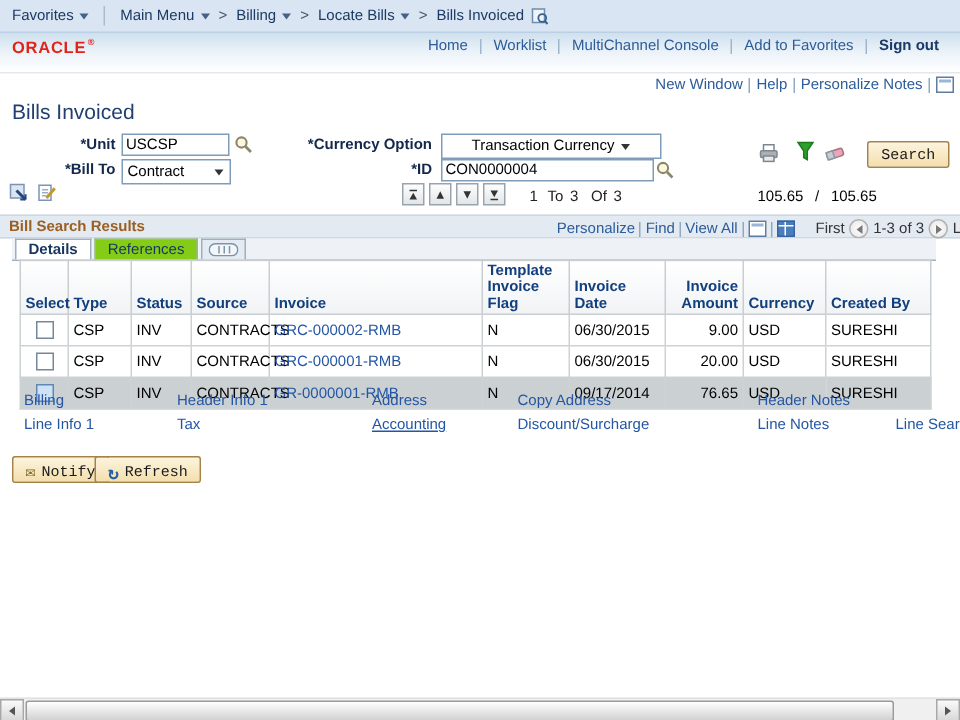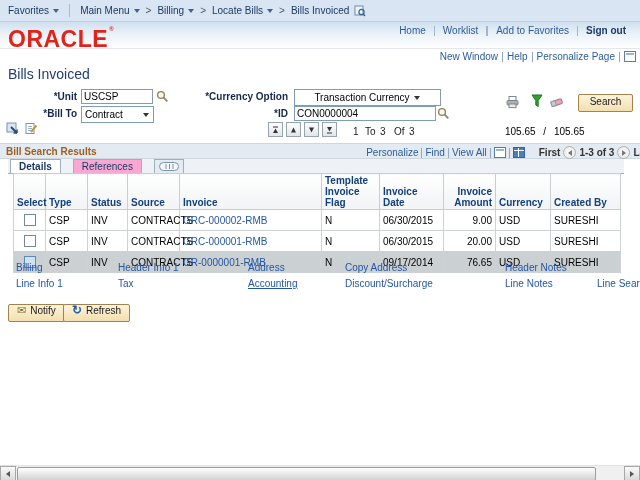--- a/index.html
+++ b/index.html
@@ -19,21 +19,21 @@
   .gt::before{content:">";}
 
   
   .globalbar{position:absolute;top:22px;left:0;width:640px;height:26px;
              background:linear-gradient(180deg,#cfe0ef 0%,#e9f1f8 45%,#ffffff 100%);
              border-bottom:1px solid #e4e8ec;}
   .glinks{position:absolute;top:3px;right:6px;display:flex;align-items:center;color:#2c5c99;}
   .glinks .gl{padding:0 8px;cursor:pointer;}
   .gsep{width:1px;height:10px;background:#9fb6cc;}
   .signout{font-weight:bold;color:#1b3a66;}
-  .logo{position:absolute;left:8px;top:26px;font-size:23px;font-weight:bold;color:#e2231a;
+  .logo{position:absolute;left:8px;top:26px;font-size:11px;font-weight:bold;color:#e2231a;
         letter-spacing:.5px;}
   .logo::after{content:"\00ae";font-size:6px;vertical-align:top;margin-left:1px;}
 
   
   .pagebar{position:absolute;top:51px;right:4px;display:flex;align-items:center;gap:4px;color:#2c5c99;}
   .pagebar .pl{cursor:pointer;}
   .psep{width:1px;height:10px;background:#8fa9c4;}
 
   .ic-popup{display:inline-block;width:10px;height:9px;border:1px solid #5c7da0;background:#fff;position:relative;}
   .ic-popup::before{content:"";position:absolute;top:1px;left:1px;right:1px;height:2px;background:#9ab6d4;}
@@ -44,51 +44,51 @@
   
   .ptitle{position:absolute;left:8px;top:66px;font-size:14px;color:#21406f;}
   .flabel{position:absolute;font-weight:bold;color:#14284b;text-align:right;}
   .tinput{position:absolute;height:13px;border:1px solid #7f9db9;background:#fff;color:#000;
           font:10px "Liberation Sans",sans-serif;padding:0 2px;}
   .fsel{position:absolute;height:15px;border:1px solid #7f9db9;background:#fff;display:flex;
         align-items:center;justify-content:space-between;padding:0 4px 0 3px;box-sizing:content-box;}
   .selcaret{width:0;height:0;border-left:3px solid transparent;border-right:3px solid transparent;
             border-top:4px solid #333;margin-left:4px;}
   .psbtn{position:absolute;background:linear-gradient(180deg,#fdf4dd,#f3dfae);border:1px solid #a3834a;
-         border-radius:2px;color:#1a1a1a;font-size:10px;display:flex;align-items:flex-start;
-         justify-content:center;gap:4px;cursor:pointer;font-family:Liberation Sans, sans-serif;}
+         border-radius:2px;color:#1a1a1a;font-size:10px;display:flex;align-items:flex-end;
+         justify-content:center;gap:4px;cursor:pointer;font-family:Liberation Mono, monospace;}
 
   
   .gridtool{position:absolute;cursor:pointer;}
   .navbox{position:absolute;width:13px;height:13px;border:1px solid #98a4ad;
           background:linear-gradient(#fdfdfd,#e2e6e9);display:flex;align-items:center;
           justify-content:center;cursor:pointer;}
   .cnt{position:absolute;color:#222;}
   .amtsum{position:absolute;color:#000;word-spacing:5px;}
 
   
   .resultsbar{position:absolute;top:143px;left:0;width:640px;height:16px;background:#e3eaf1;
               border-top:1px solid #cdd7e0;border-bottom:1px solid #cdd7e0;box-sizing:border-box;}
   .restitle{position:absolute;left:6px;top:2px;font-weight:bold;color:#9a6023;}
   .rescluster{position:absolute;right:-14px;top:2px;display:flex;align-items:center;gap:3px;white-space:nowrap;}
   .blink{color:#2c5c99;cursor:pointer;}
-  .pgr{color:#333;font-weight:bold;}
+  .pgr{color:#333;}
   .circle{width:11px;height:11px;border:1px solid #b0b0b0;border-radius:50%;
           background:radial-gradient(#ffffff,#e3e3e3);display:flex;align-items:center;
           justify-content:center;cursor:pointer;}
   .tri-l{width:0;height:0;border-top:3px solid transparent;border-bottom:3px solid transparent;border-right:4px solid #777;}
   .tri-r{width:0;height:0;border-top:3px solid transparent;border-bottom:3px solid transparent;border-left:4px solid #777;}
 
   
   .tabstrip{position:absolute;left:8px;top:159px;width:616px;height:14px;display:flex;
             align-items:flex-end;border-bottom:1px solid #9fb0bd;background:#eef2f7;}
   .tab{height:13px;padding:0 8px;border:1px solid #9fb0bd;border-bottom:none;display:flex;
-       align-items:center;margin-right:12px;cursor:pointer;}
+       align-items:center;margin-right:2px;cursor:pointer;}
   .tab-active{background:#fff;font-weight:bold;color:#17365f;}
-  .tab-inactive{background:#f9a8d4;color:#17365f;}
+  .tab-inactive{background:#84cc16;color:#17365f;}
   .tab-inactive::first-letter{text-decoration:underline;}
   .tab-icon{background:#e4ebf3;padding:0 4px;}
 
   
   table.grid{position:absolute;left:13px;top:173px;width:607px;border-collapse:collapse;
              table-layout:fixed;font-size:10px;border:1px solid #b6bcc1;}
   table.grid th{background:linear-gradient(#ffffff,#f1f3f5);color:#123f7d;font-weight:bold;
                 border:1px solid #c9ced2;padding:1px 3px;vertical-align:bottom;line-height:11px;
                 height:24px;text-align:left;}
   table.grid td{border:1px solid #cdd2d5;padding:1px 3px;height:18px;vertical-align:middle;background:#fff;}
@@ -151,34 +151,35 @@
       </svg>
   </span>
 </div>
 
 <div class="globalbar">
   <div class="glinks">
     <span class="gl">Home</span>
     <span class="gsep"></span>
     <span class="gl">Worklist</span>
     <span class="gsep"></span>
+    <span class="gl">MultiChannel Console</span>
     <span class="gsep"></span>
     <span class="gl">Add to Favorites</span>
     <span class="gsep"></span>
     <span class="gl signout">Sign out</span>
   </div>
 </div>
 <div class="logo">ORACLE</div>
 
 <div class="pagebar">
   <span class="pl">New Window</span>
   <span class="psep"></span>
   <span class="pl">Help</span>
   <span class="psep"></span>
-  <span class="pl">Personalize Page</span>
+  <span class="pl">Personalize Notes</span>
   <span class="psep"></span>
   <span class="ic-popup"></span>
 </div>
 
 <div class="ptitle">Bills Invoiced</div>
 
 <span class="flabel" style="left:20px;top:91px;width:57px;">*Unit</span>
 <input class="tinput" style="left: 81px; top: 89px; width: 66px;" type="text" value="USCSP">
 <span class="abs" style="left:156px;top:90px;">
   <svg width="13" height="13" viewBox="0 0 13 13">

